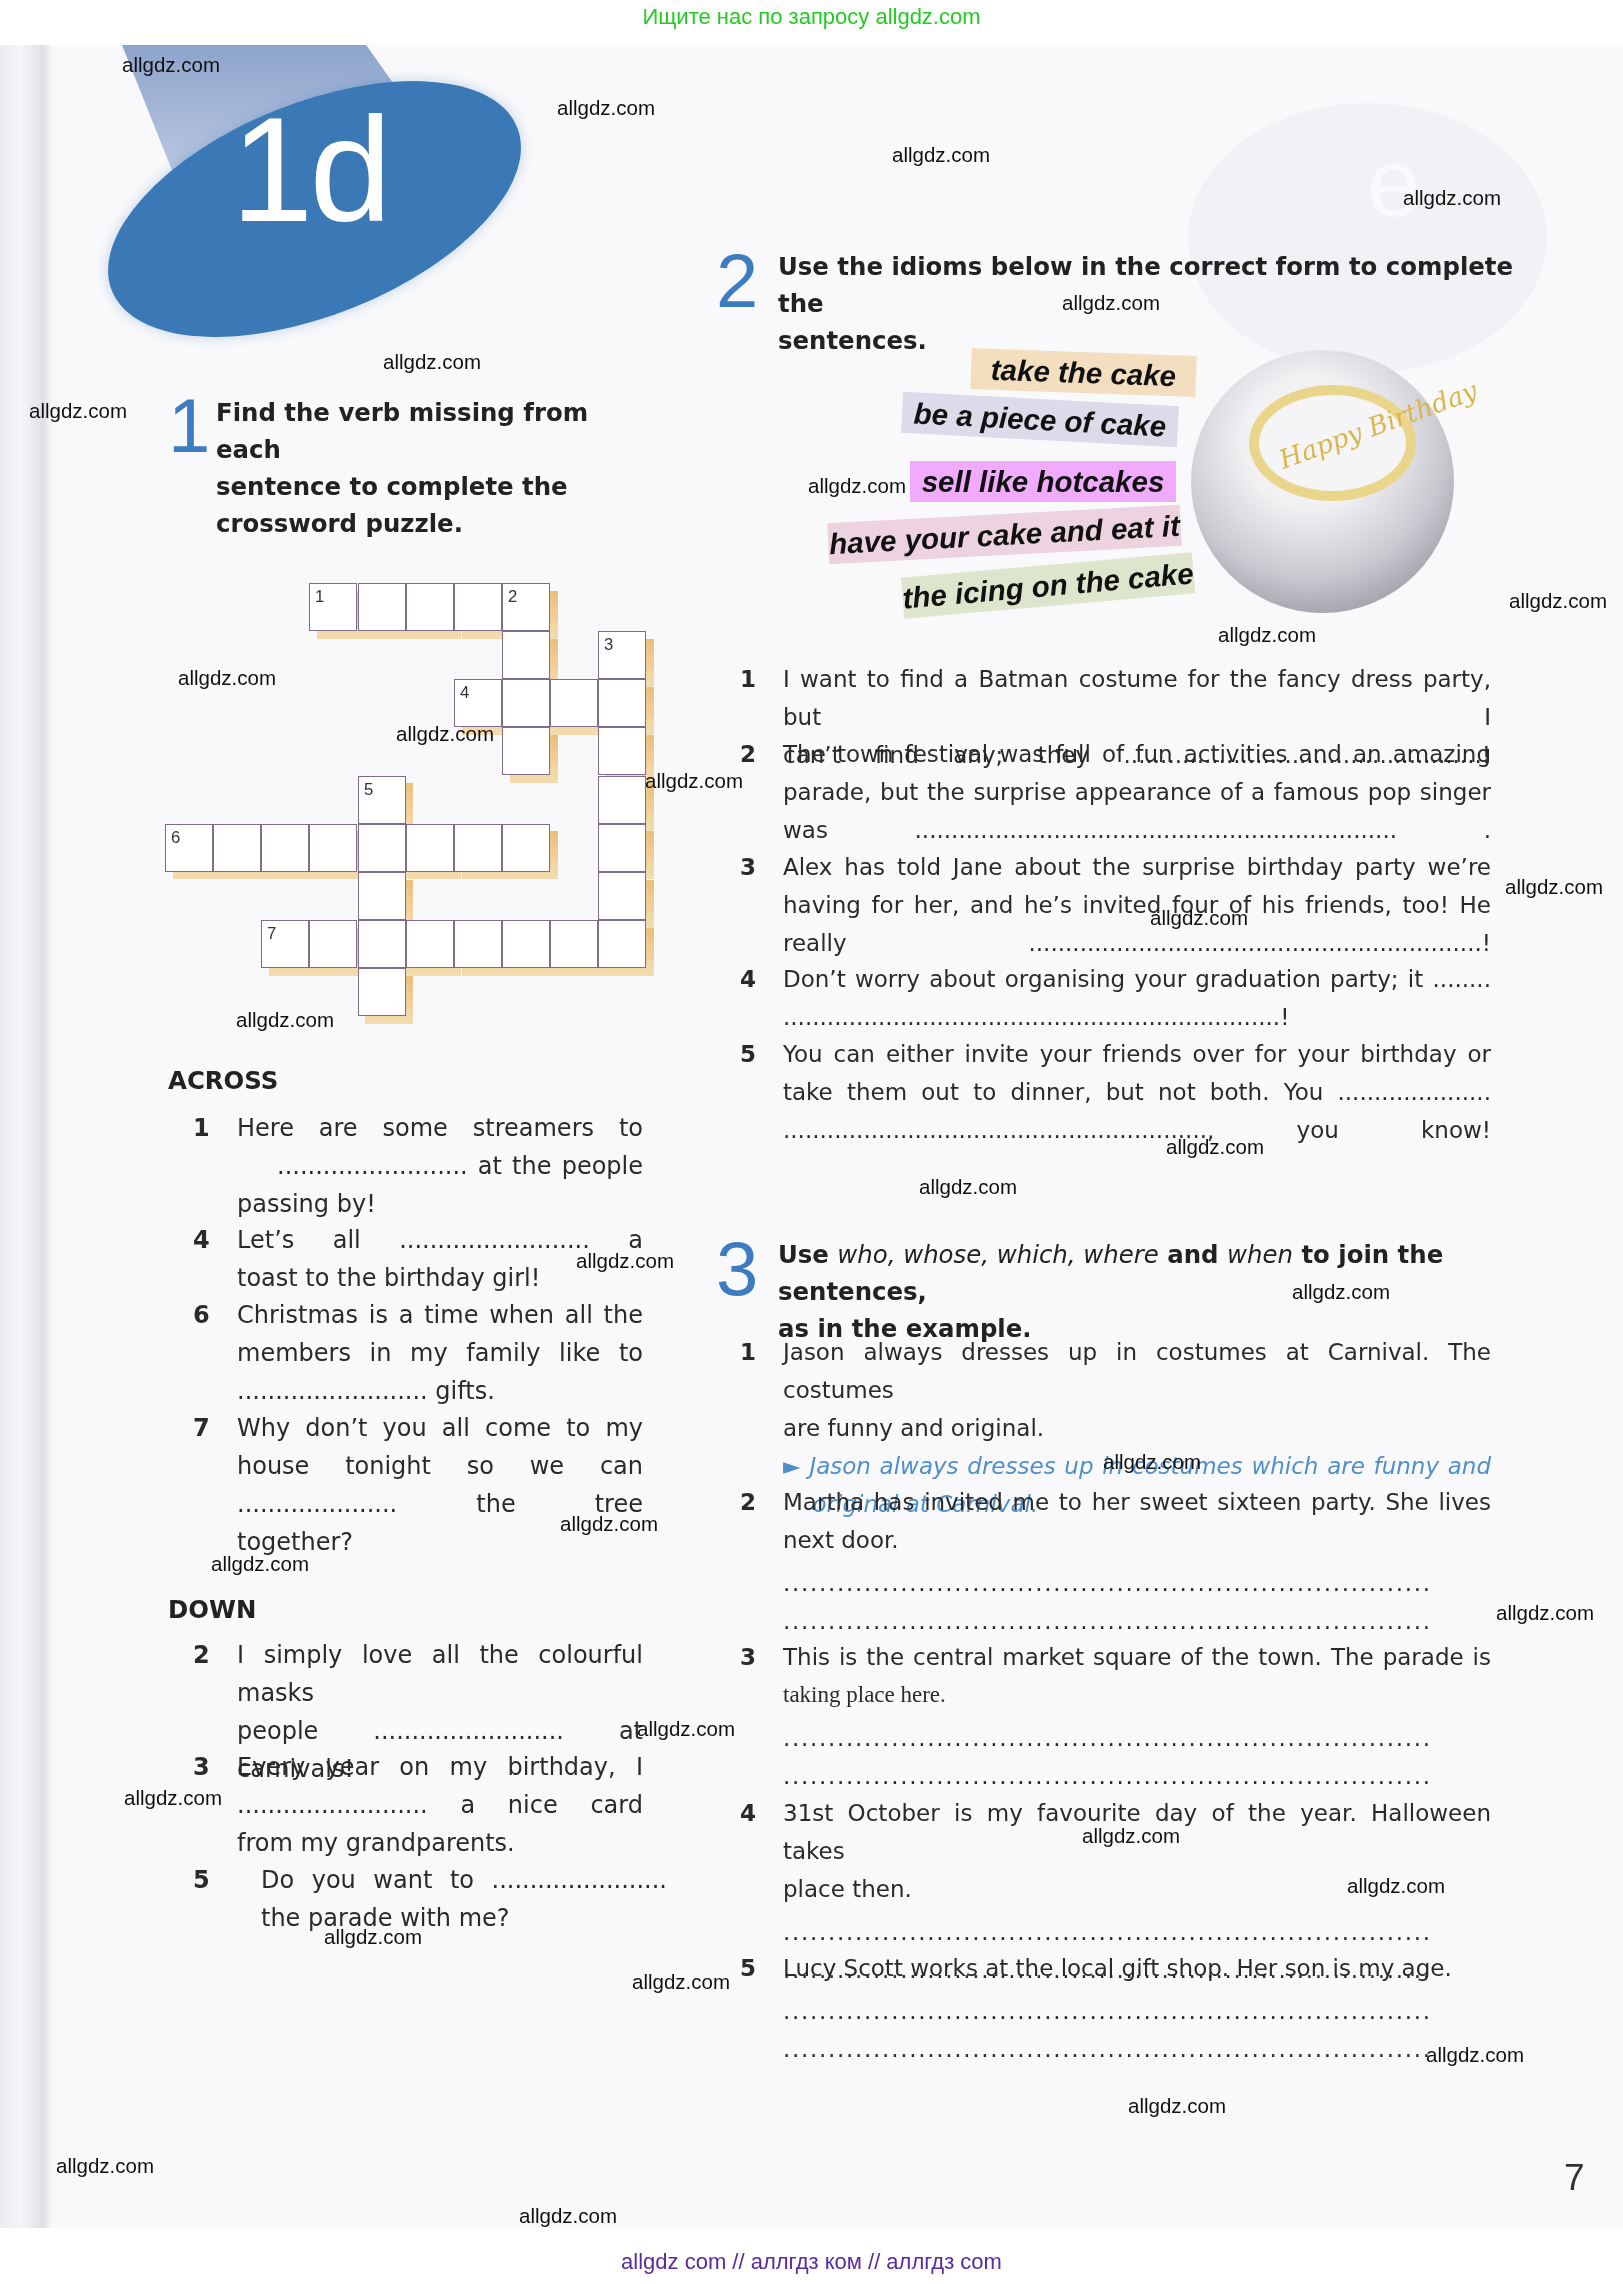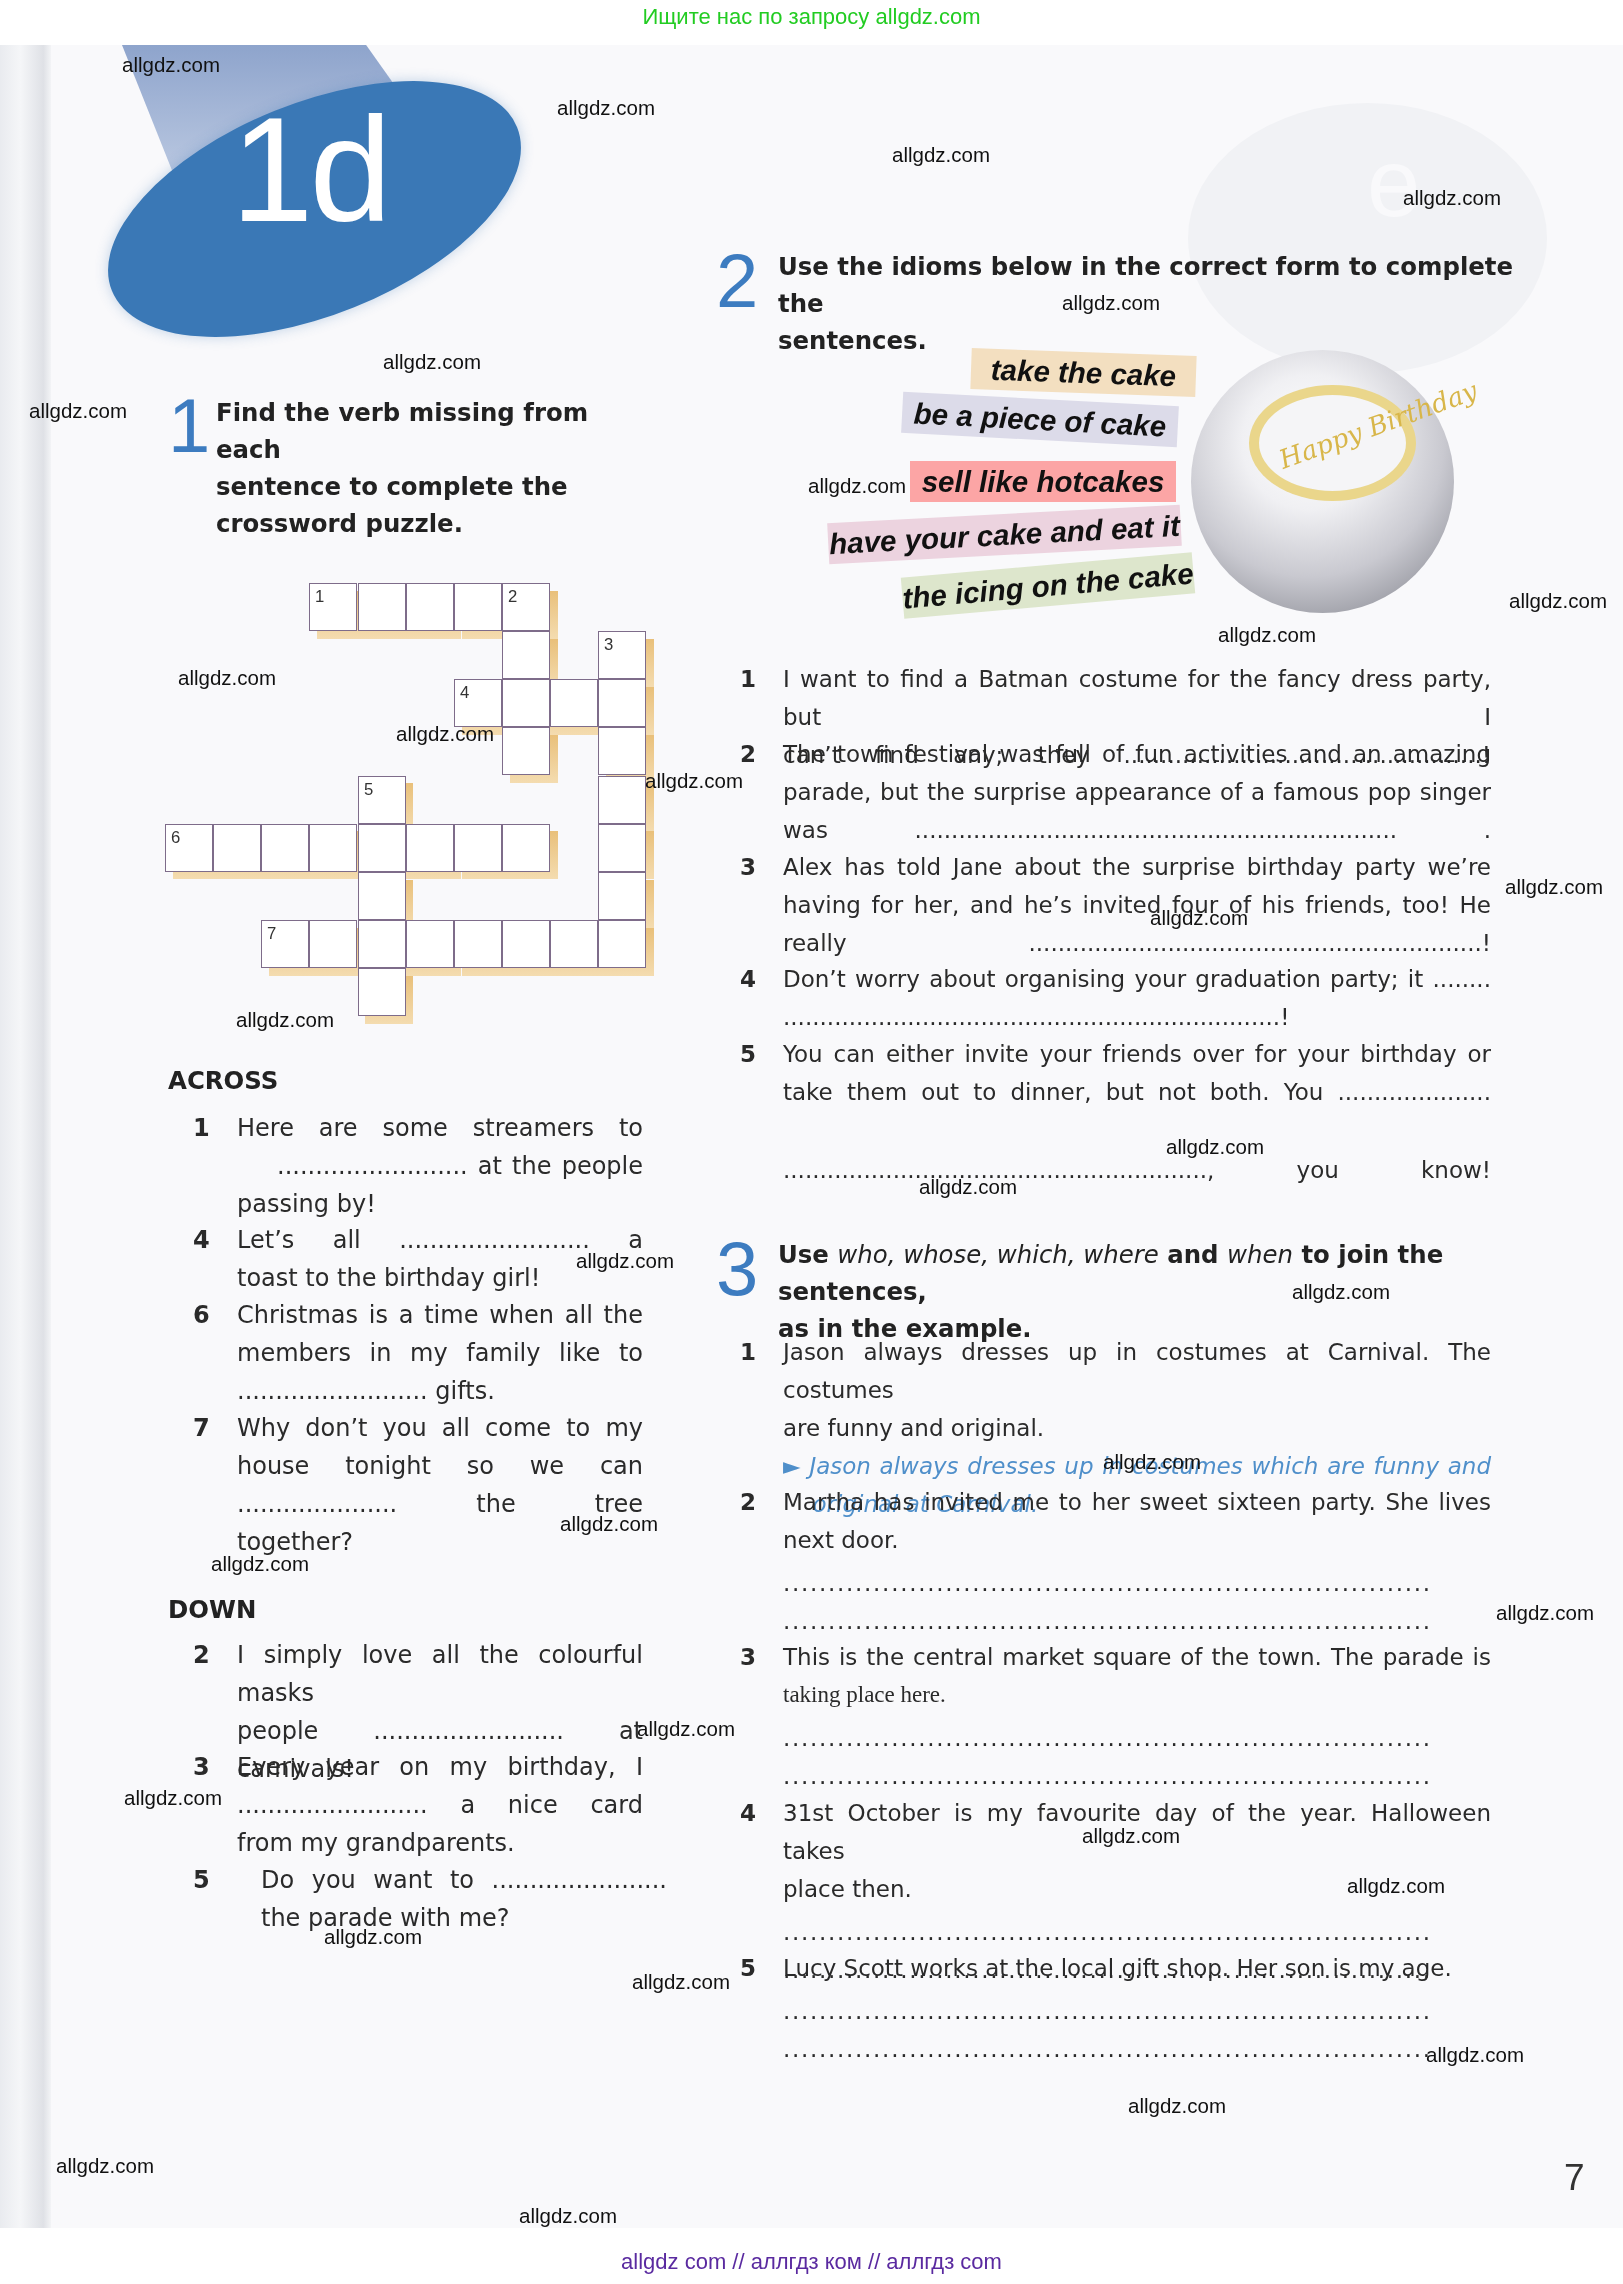--- a/index.html
+++ b/index.html
@@ -227,21 +227,21 @@
 
 <div class="abs ex-num" style="left:716px; top:243px;">2</div>
 <div class="abs ex-head" style="left:778px; top:248px; width:738px;">
   <div>Use the idioms below in the correct form to complete the</div>
   <div>sentences.</div>
 </div>
 
 <div id="idioms">
     <div class="strip" style="left: 971px; top: 352px; width: 225px; background: rgb(243, 223, 192); transform: rotate(2deg);">take the cake</div>
     <div class="strip" style="left: 902px; top: 399px; width: 276px; background: rgb(220, 219, 233); transform: rotate(3deg);">be a piece of cake</div>
-    <div class="strip" style="left: 910px; top: 461px; width: 266px; background: #fca5a5; transform: rotate(0deg);">sell like hotcakes</div>
+    <div class="strip" style="left: 910px; top: 461px; width: 266px; background: #f0abfc; transform: rotate(0deg);">sell like hotcakes</div>
     <div class="strip" style="left: 828px; top: 514px; width: 353px; background: rgb(236, 211, 223); transform: rotate(-3deg);">have your cake and eat it</div>
     <div class="strip" style="left: 902px; top: 565px; width: 292px; background: rgb(221, 230, 204); transform: rotate(-5deg);">the icing on the cake</div>
   </div>
 
 <div id="cake" class="abs"></div>
 <div id="cake-top" class="abs"></div>
 <div id="cake-label" class="abs">Happy Birthday</div>
 
 <div id="ex2-sentences">
     <div class="sent" style="left: 740px; top: 660px; width: 754px;">
@@ -272,21 +272,21 @@
       <div class="txt">
         <div style="text-align: justify; text-align-last: justify;">Don’t worry about organising your graduation party; it ........</div>
         <div style="text-align: justify; text-align-last: justify;">....................................................................!</div>
       </div>
     </div>
     <div class="sent" style="left: 740px; top: 1035px; width: 754px;">
       <span class="num">5</span>
       <div class="txt">
         <div style="text-align: justify; text-align-last: justify;">You can either invite your friends over for your birthday or</div>
         <div style="text-align: justify; text-align-last: justify;">take them out to dinner, but not both. You .....................</div>
-        <div style="text-align: justify; text-align-last: justify; margin-top: 40px;">.........................................................., you know!</div>
+        <div style="text-align: justify; text-align-last: justify;">.........................................................., you know!</div>
       </div>
     </div>
   </div>
 
 <div class="abs ex-num" style="left:716px; top:1231px;">3</div>
 <div class="abs ex-head" style="left:778px; top:1236px; width:738px;">
   <div><span>Use </span><i>who, whose, which, where</i><span> and </span><i>when</i><span> to join the sentences,</span></div>
   <div>as in the example.</div>
 </div>
 <div id="ex3-sentences">

